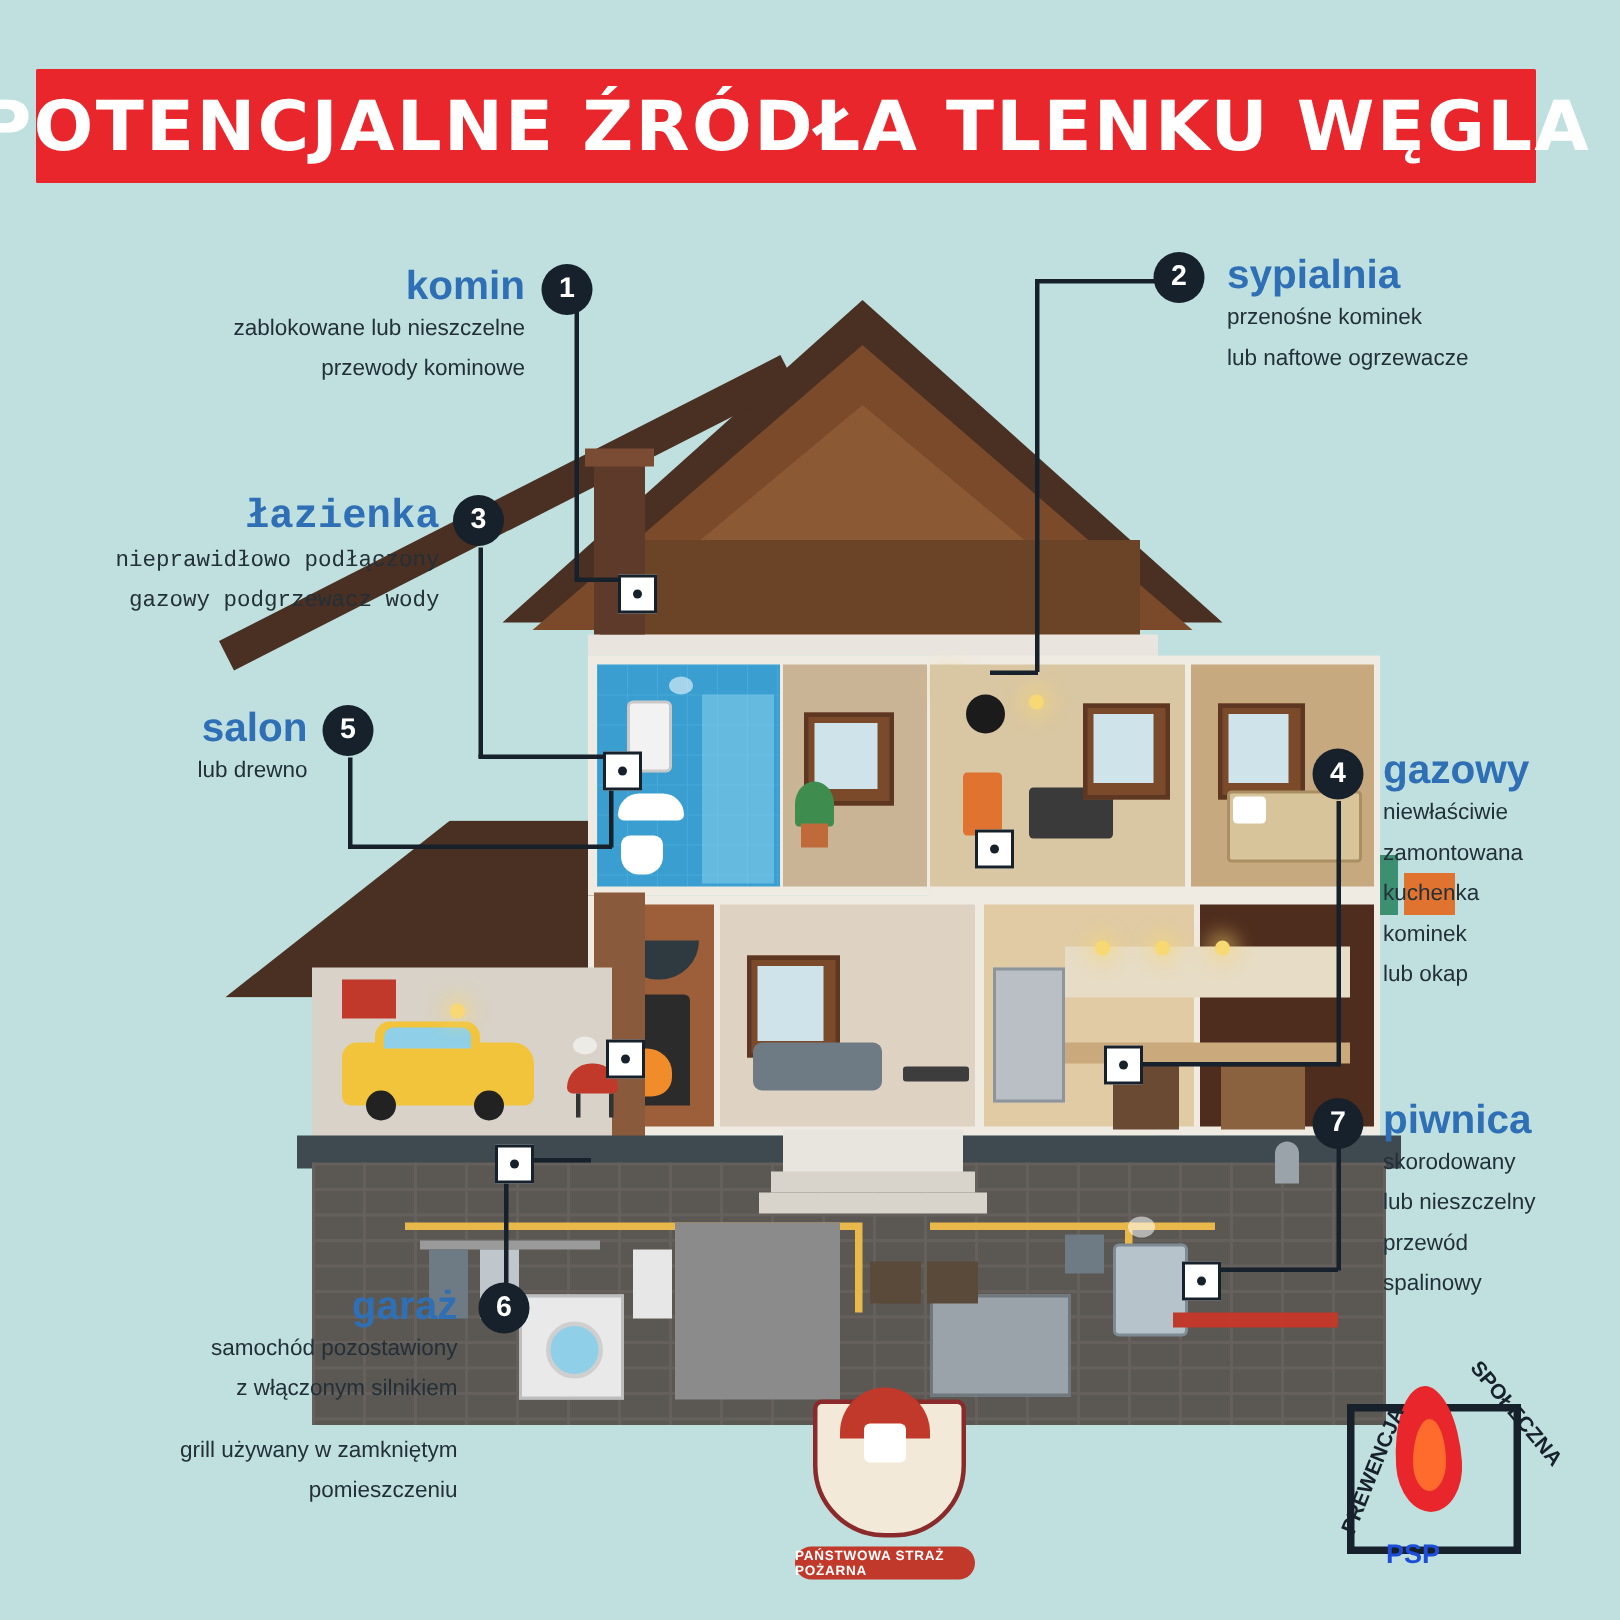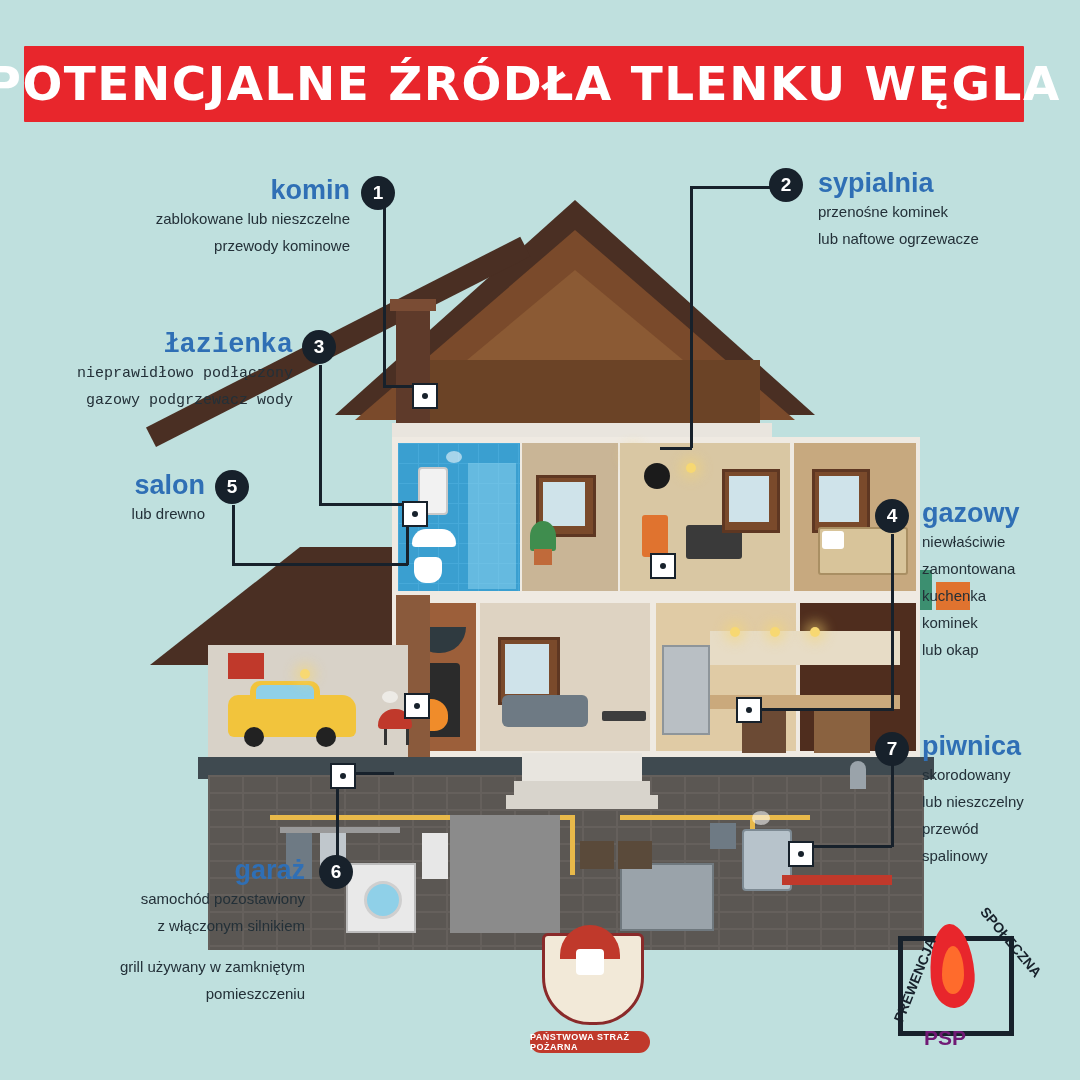--- a/index.html
+++ b/index.html
@@ -224,21 +224,21 @@
   }
   .prew-flame{
     position:absolute;left:58px;top:6px;width:44px;height:84px;background:#e8262c;
     border-radius:50% 50% 50% 50% / 62% 62% 38% 38%;
     transform:rotate(-4deg);
   }
   .prew-flame2{
     position:absolute;left:70px;top:28px;width:22px;height:48px;background:#ff6b2c;
     border-radius:50% 50% 50% 50% / 60% 60% 40% 40%;
   }
-  .prew-psp{position:absolute;left:52px;top:108px;color:#701a75;font-weight:bold;font-size:21px;text-align:right;}
+  .prew-psp{position:absolute;left:52px;top:108px;color:#1d4ed8;font-weight:bold;font-size:18px;text-align:right;}
   .prew-arc1,.prew-arc2{
     position:absolute;color:#17212b;font-weight:bold;font-size:14px;white-space:nowrap;
   }
   .prew-arc1{left:-2px;top:54px;transform:rotate(-68deg);}
   .prew-arc2{left:96px;top:16px;transform:rotate(50deg);}
 </style>
 </head>
 <body>
 
 <div class="stage">

